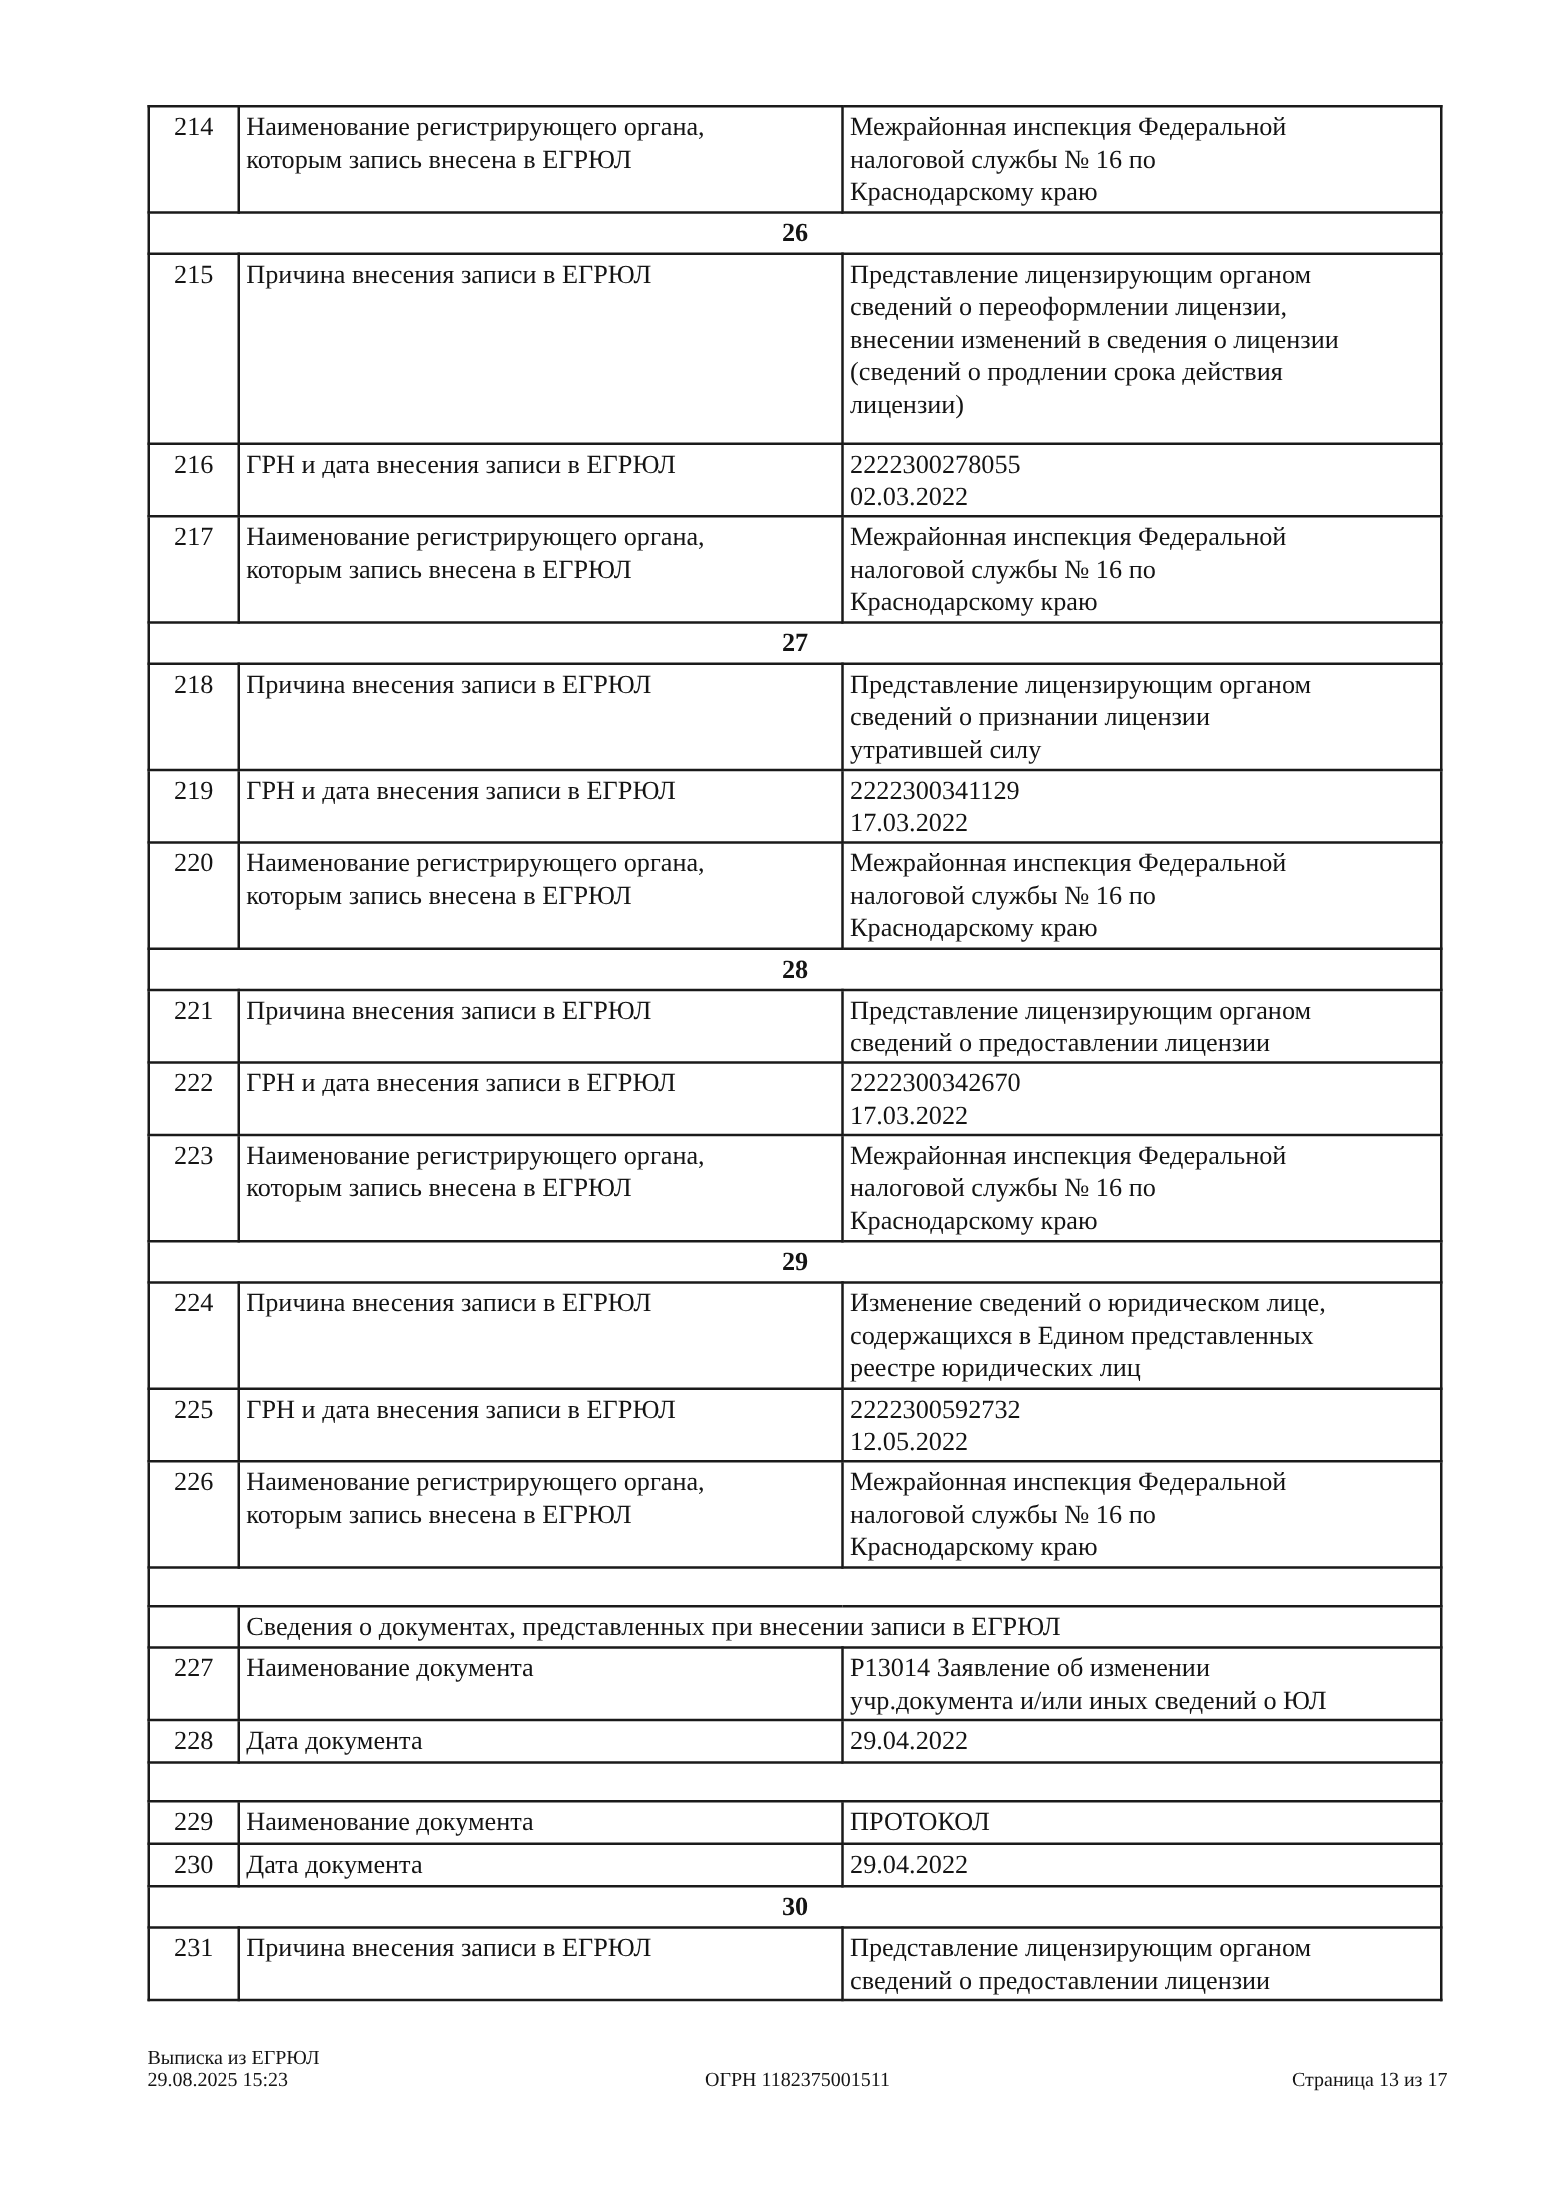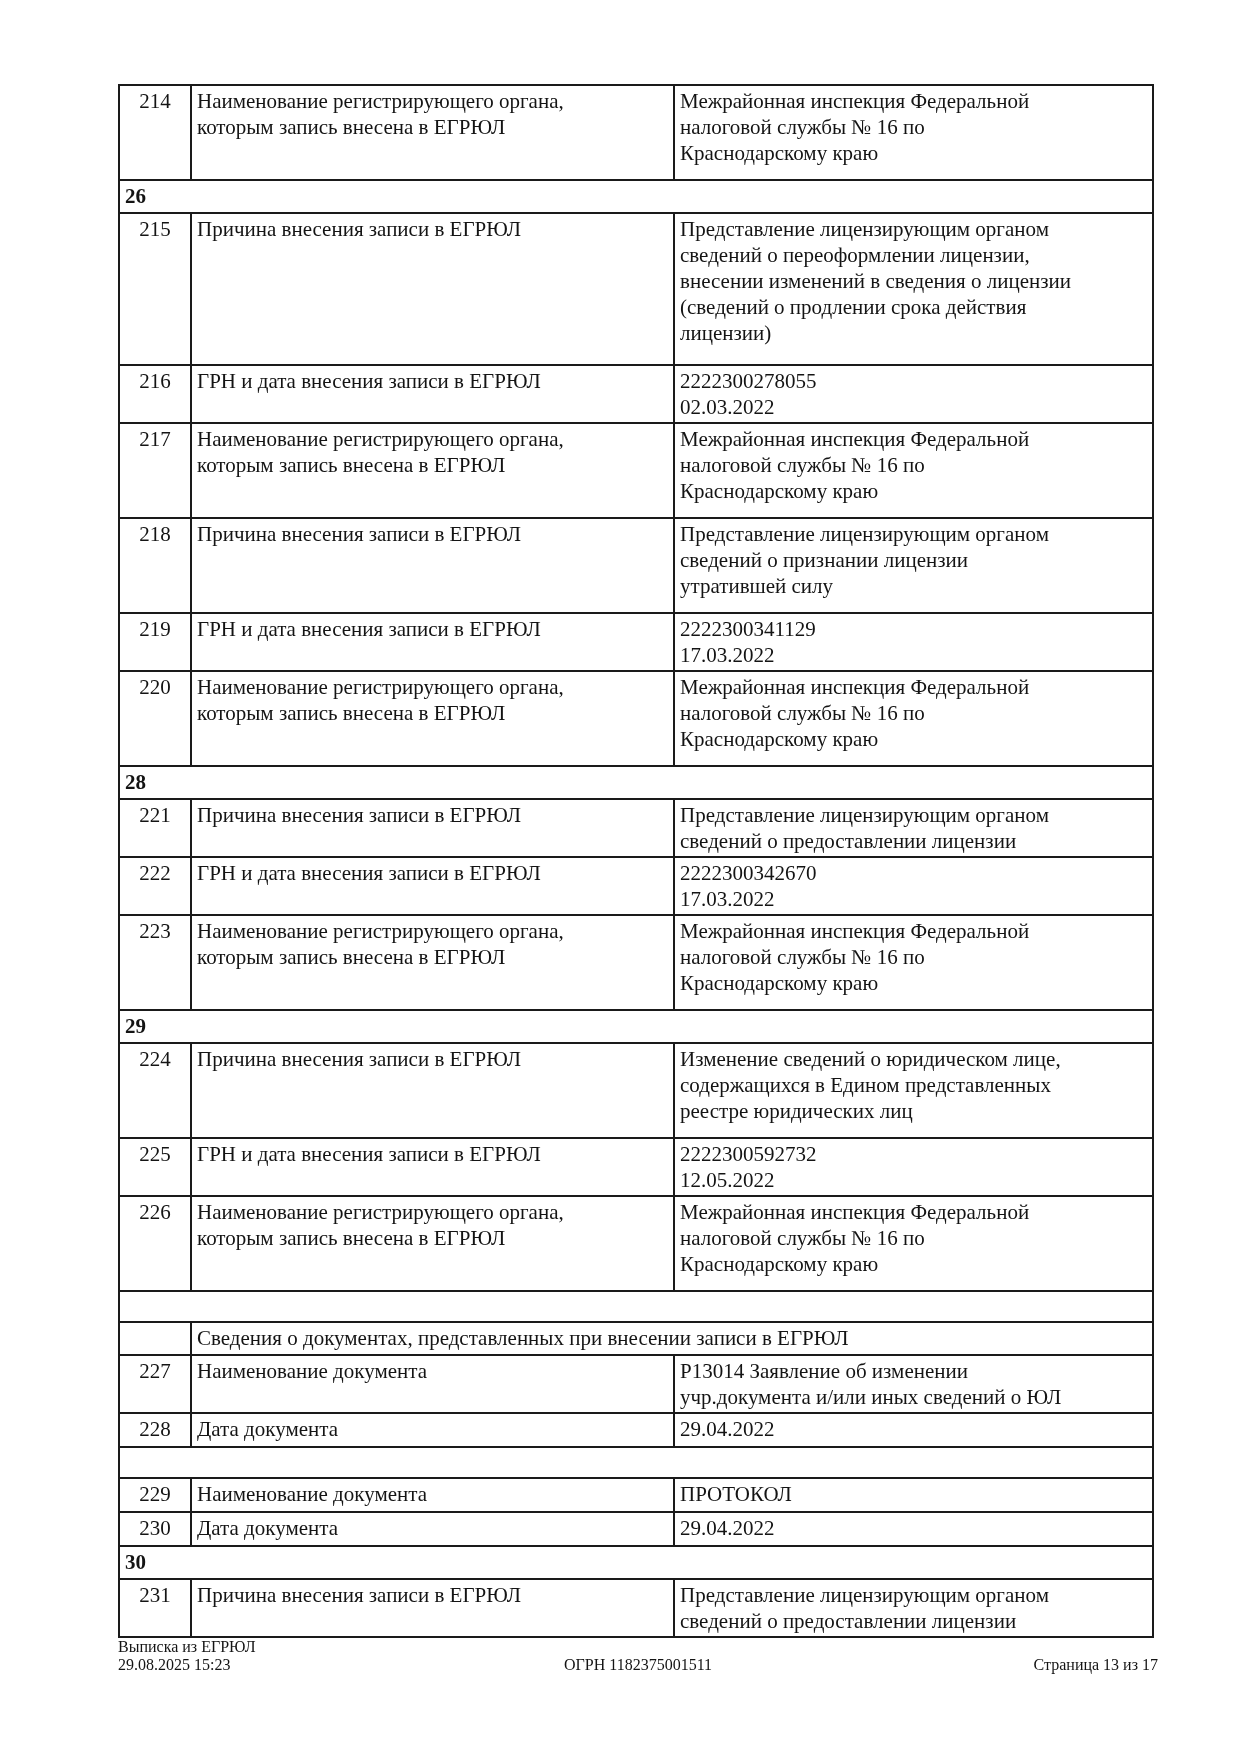--- a/index.html
+++ b/index.html
@@ -22,27 +22,27 @@
   .doc-table td {
     border: 2px solid #1a1a1a;
     vertical-align: top;
     padding: 2px 5px;
     font-size: 21px;
     line-height: 26px;
     white-space: pre-line;
     overflow: hidden;
   }
   .c-num { text-align: center; padding-left: 2px; padding-right: 2px; }
-  .c-section { text-align: left; font-weight: bold; white-space: normal; }
+  .c-section { text-align: center; font-weight: bold; white-space: normal; }
   .c-subheader { white-space: normal; }
   .c-empty { padding: 0; }
 
   tr.rh-s   { height: 34px; }
   tr.rh-m   { height: 56px; margin-left: 16px; }
-  tr.rh-l   { height: 95px; }
+  tr.rh-l   { height: 85px; }
   tr.rh-xl  { height: 152px; }
   tr.rh-sec { height: 33px; }
   tr.rh-gap { height: 31px; }
 
   .footer {
     position: absolute;
     left: 118px; top: 1638px;
     width: 1040px;
     font-size: 16px;
     line-height: 18px;
@@ -96,20 +96,23 @@
         <td class="c-value">2222300278055
 02.03.2022</td>
       </tr>
       <tr class="rh-l">
         <td class="c-num">217</td>
         <td class="c-label">Наименование регистрирующего органа,
 которым запись внесена в ЕГРЮЛ</td>
         <td class="c-value">Межрайонная инспекция Федеральной
 налоговой службы № 16 по
 Краснодарскому краю</td>
+      </tr>
+      <tr class="rh-sec">
+        <td class="c-section" colspan="3">27</td>
       </tr>
       <tr class="rh-l">
         <td class="c-num">218</td>
         <td class="c-label">Причина внесения записи в ЕГРЮЛ</td>
         <td class="c-value">Представление лицензирующим органом
 сведений о признании лицензии
 утратившей силу</td>
       </tr>
       <tr class="rh-m">
         <td class="c-num">219</td>

